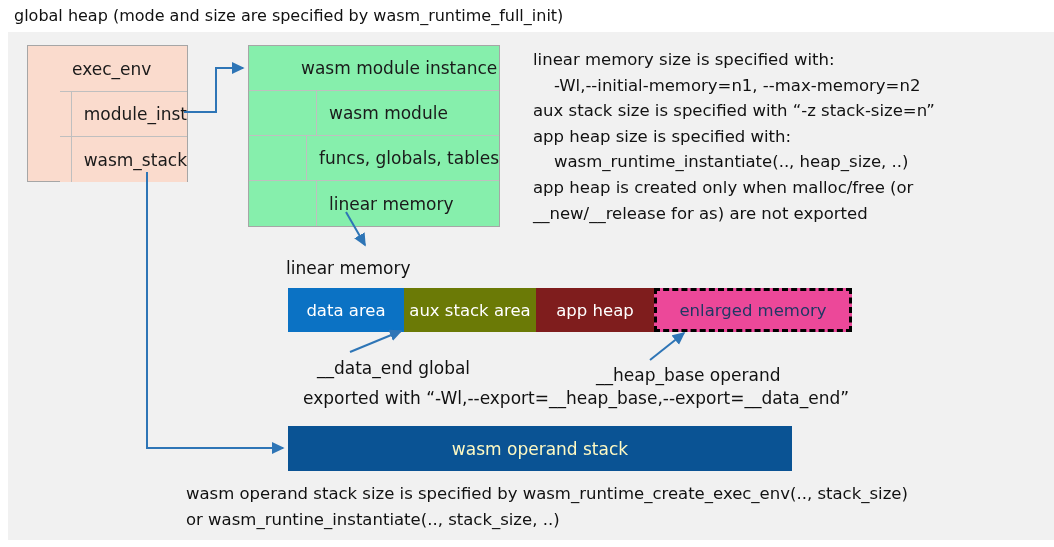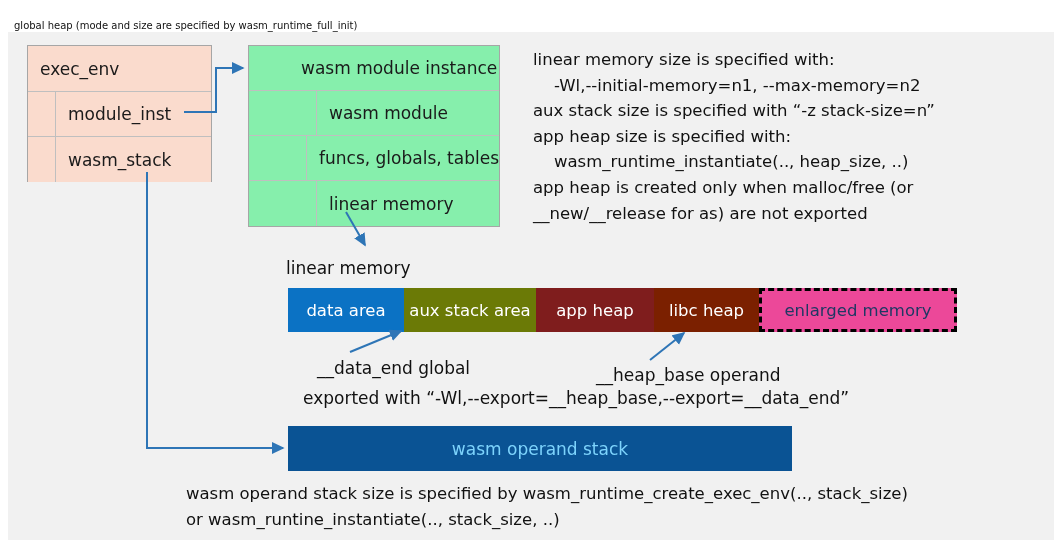--- a/index.html
+++ b/index.html
@@ -4,43 +4,43 @@
 <style>
   html,body{margin:0;padding:0;}
   body{
     width:1054px;height:547px;background:#ffffff;
     font-family:"DejaVu Sans","Liberation Sans",sans-serif;
     color:#000000;overflow:hidden;position:relative;
   }
   #root{position:absolute;left:0;top:0;width:1054px;height:547px;}
 
   .title{
-    position:absolute;left:14px;top:15px;
-    font-size:10px;line-height:22px;color:#111;white-space:nowrap;
+    position:absolute;left:14px;top:5px;
+    font-size:16px;line-height:22px;color:#111;white-space:nowrap;
   }
 
   .panel{
     position:absolute;left:8px;top:32px;width:1046px;height:508px;
     background:#f1f1f1;
   }
 
   
   .sbox{position:absolute;border:1px solid #a6a6a6;box-sizing:border-box;}
   .srow{
     box-sizing:border-box;border-bottom:1px solid #bfbfbf;
     display:flex;align-items:center;
     font-size:17px;color:#1a1a1a;white-space:nowrap;
   }
   .srow:last-child{border-bottom:none;}
   .srow .gutter{height:100%;border-right:1px solid #bfbfbf;box-sizing:border-box;}
   .srow .lbl{padding-left:12px;}
   .srow.head .lbl{padding-left:12px;}
 
   
-  #exec-env{left:27px;top:45px;width:185px;height:137px;background:#fadbcd;}
+  #exec-env{left:27px;top:45px;width:161px;height:137px;background:#fadbcd;padding-left:32px;}
   #exec-env .srow{background:#fadbcd;}
   #exec-env .head{height:46px;}
   #exec-env .sub{height:45px;}
   #exec-env .sub .gutter{width:28px;}
 
   
   #wmi{left:248px;top:45px;width:252px;height:182px;background:#fce8c3;}
   #wmi .srow{background:#86efac;padding-left:40px;}
   #wmi .head{height:45px;}
   #wmi .sub{height:45px;}
@@ -72,21 +72,21 @@
 
   
   .callout{position:absolute;font-size:17px;color:#111;white-space:nowrap;}
   #c-dataend{left:317px;top:358px;}
   #c-heapbase{left:596px;top:365px;}
   #c-export{left:303px;top:388px;}
 
   
   #opstack{
     position:absolute;left:288px;top:426px;width:504px;height:45px;
-    background:#0a5394;color:#7dd3fc;
+    background:#0a5394;color:#fef9c3;
     display:flex;align-items:center;justify-content:center;
     font-size:17px;white-space:nowrap;
   }
   .btext{
     position:absolute;left:186px;top:481px;width:860px;
     font-size:16.5px;line-height:26px;color:#111;white-space:pre;
   }
 
   svg.wires{position:absolute;left:0;top:0;width:1054px;height:547px;
     overflow:visible;pointer-events:none;}
@@ -138,21 +138,20 @@
 app heap size is specified with:
     wasm_runtime_instantiate(.., heap_size, ..)
 app heap is created only when malloc/free (or
 __new/__release for as) are not exported</div>
 
   <div class="lm-label">linear memory</div>
   <div id="membar" style="width: 700px;">
       <div class="seg" style="width: 116px; background: rgb(11, 114, 196);">data area</div>
       <div class="seg" style="width: 132px; background: rgb(107, 122, 6);">aux stack area</div>
       <div class="seg" style="width: 118px; background: #7f1d1d;">app heap</div>
-      <div class="seg" style="width: 105px; background: rgb(123, 32, 0);">libc heap</div>
       <div class="seg dashed" style="width: 198px;">enlarged memory</div>
     </div>
 
   <div class="callout" id="c-dataend">__data_end global</div>
   <div class="callout" id="c-heapbase">__heap_base operand</div>
   <div class="callout" id="c-export">exported with “-Wl,--export=__heap_base,--export=__data_end”</div>
 
   <div id="opstack">
     <span>wasm operand stack</span>
   </div>

